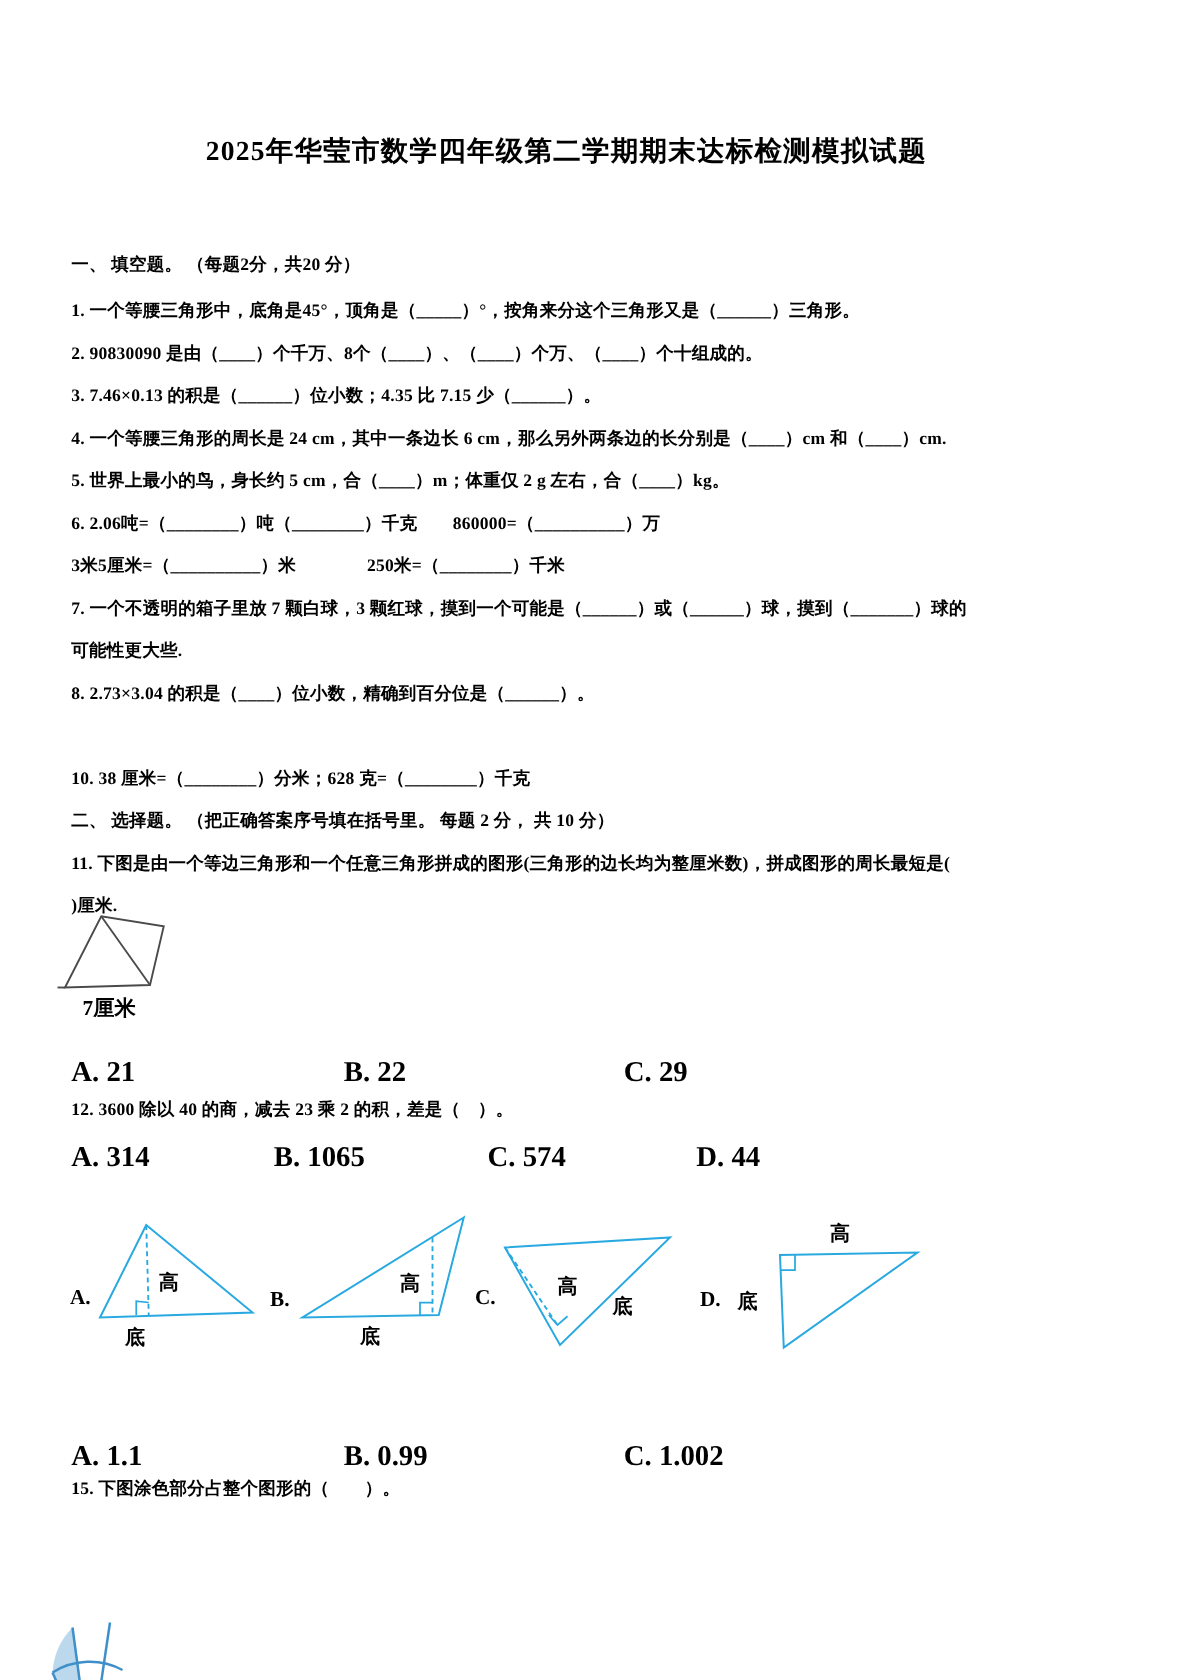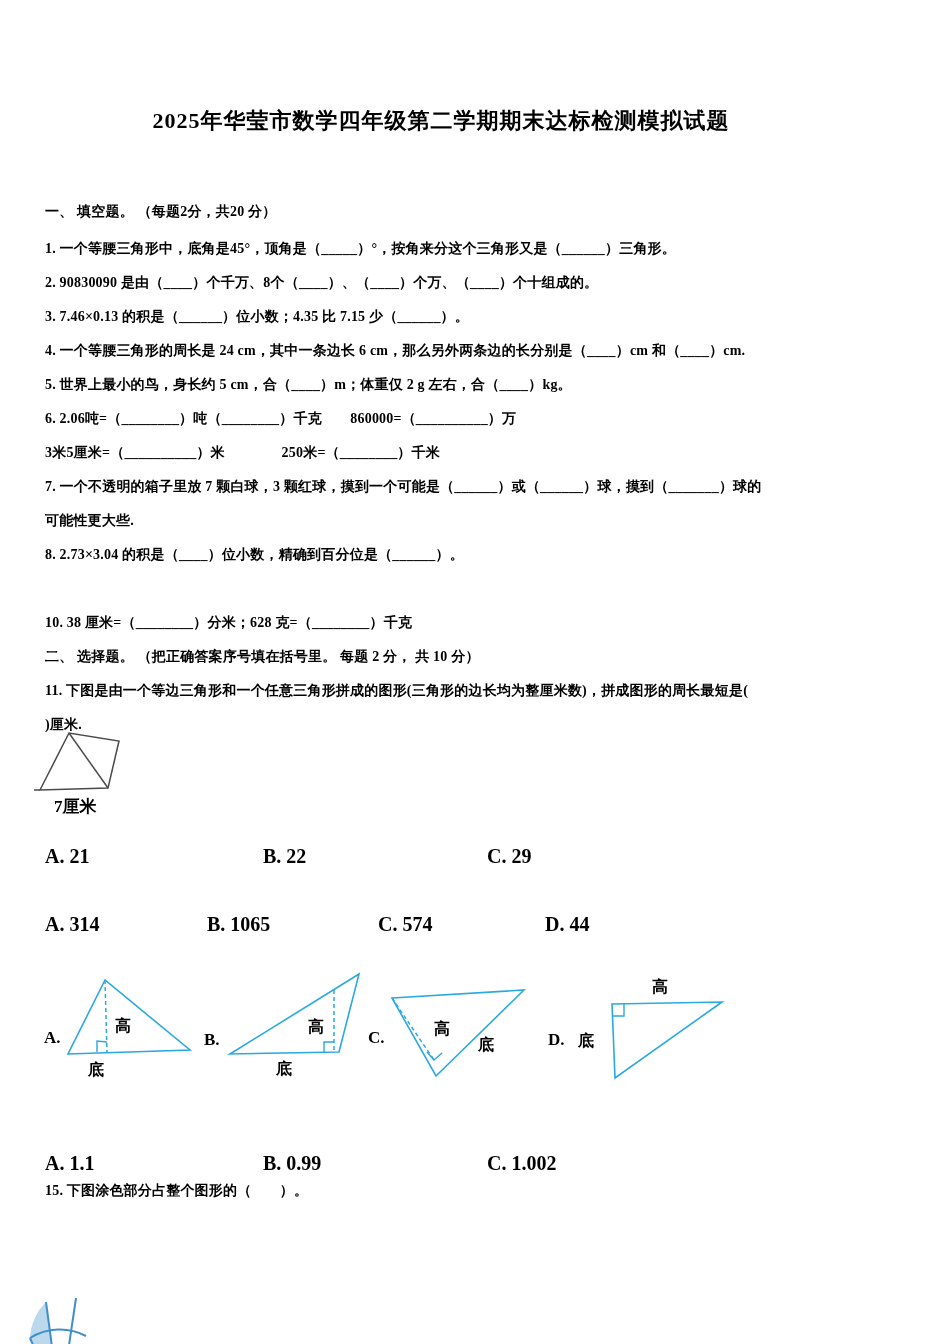--- a/index.html
+++ b/index.html
@@ -3,36 +3,37 @@
 <meta charset="utf-8">
 <style>
   html,body{margin:0;padding:0;background:#ffffff;}
   .page{
     position:relative;
     width:882px;height:1344px;
     background:#ffffff;
     overflow:hidden;
     font-family:"Liberation Serif","DejaVu Serif",serif;
     color:var(--text-color,#000);
+    margin-left:12px;
   }
   .title{
     position:absolute;left:0;top:106px;width:100%;
     text-align:center;
     font-size:22px;font-weight:700;letter-spacing:1px;
     white-space:nowrap;
   }
   .line{
     position:absolute;left:45px;
     font-size:14px;font-weight:600;
     white-space:nowrap;letter-spacing:0.2px;
   }
   .sec{font-weight:700;}
   .opt{
     position:absolute;
-    font-size:20px;font-weight:600;white-space:nowrap;text-align:right;
+    font-size:23px;font-weight:600;white-space:nowrap;text-align:right;
   }
   .letter{
     position:absolute;
     font-size:17px;font-weight:700;white-space:nowrap;
   }
   .fig{position:absolute;}
   .tri{color:var(--triangle-stroke,#29a9e0);}
   .quad{color:var(--figure-stroke,#4a4a4a);}
   .partial{color:var(--partial-figure-blue,#3f8fc9);}
   svg text.svg-label{
@@ -68,20 +69,21 @@
     <path d="M16,66 L45,9 L95,17 L84,64 Z" fill="none" stroke="currentColor" stroke-width="1.5"></path>
     <line x1="45" y1="9" x2="84" y2="64" stroke="currentColor" stroke-width="1.5"></line>
     <line x1="10" y1="66" x2="16" y2="66" stroke="currentColor" stroke-width="1.5"></line>
     <text class="svg-label" x="30" y="88" font-size="17">7厘米</text>
   </svg>
 
   <div class="opt" style="left:45px;top:845px">A. 21</div>
   <div class="opt" style="left:263px;top:845px">B. 22</div>
   <div class="opt" style="left:487px;top:845px">C. 29</div>
 
+  <div class="line" style="top:879px">12. 3600 除以 40 的商，减去 23 乘 2 的积，差是（　）。</div>
   <div class="opt" style="left:45px;top:913px">A. 314</div>
   <div class="opt" style="left:207px;top:913px">B. 1065</div>
   <div class="opt" style="left:378px;top:913px">C. 574</div>
   <div class="opt" style="left:545px;top:913px">D. 44</div>
 
 
   <div class="letter" style="left:44px;top:1028px">A.</div>
   <div class="letter" style="left:204px;top:1030px">B.</div>
   <div class="letter" style="left:368px;top:1028px">C.</div>
   <div class="letter" style="left:548px;top:1030px">D.</div>

